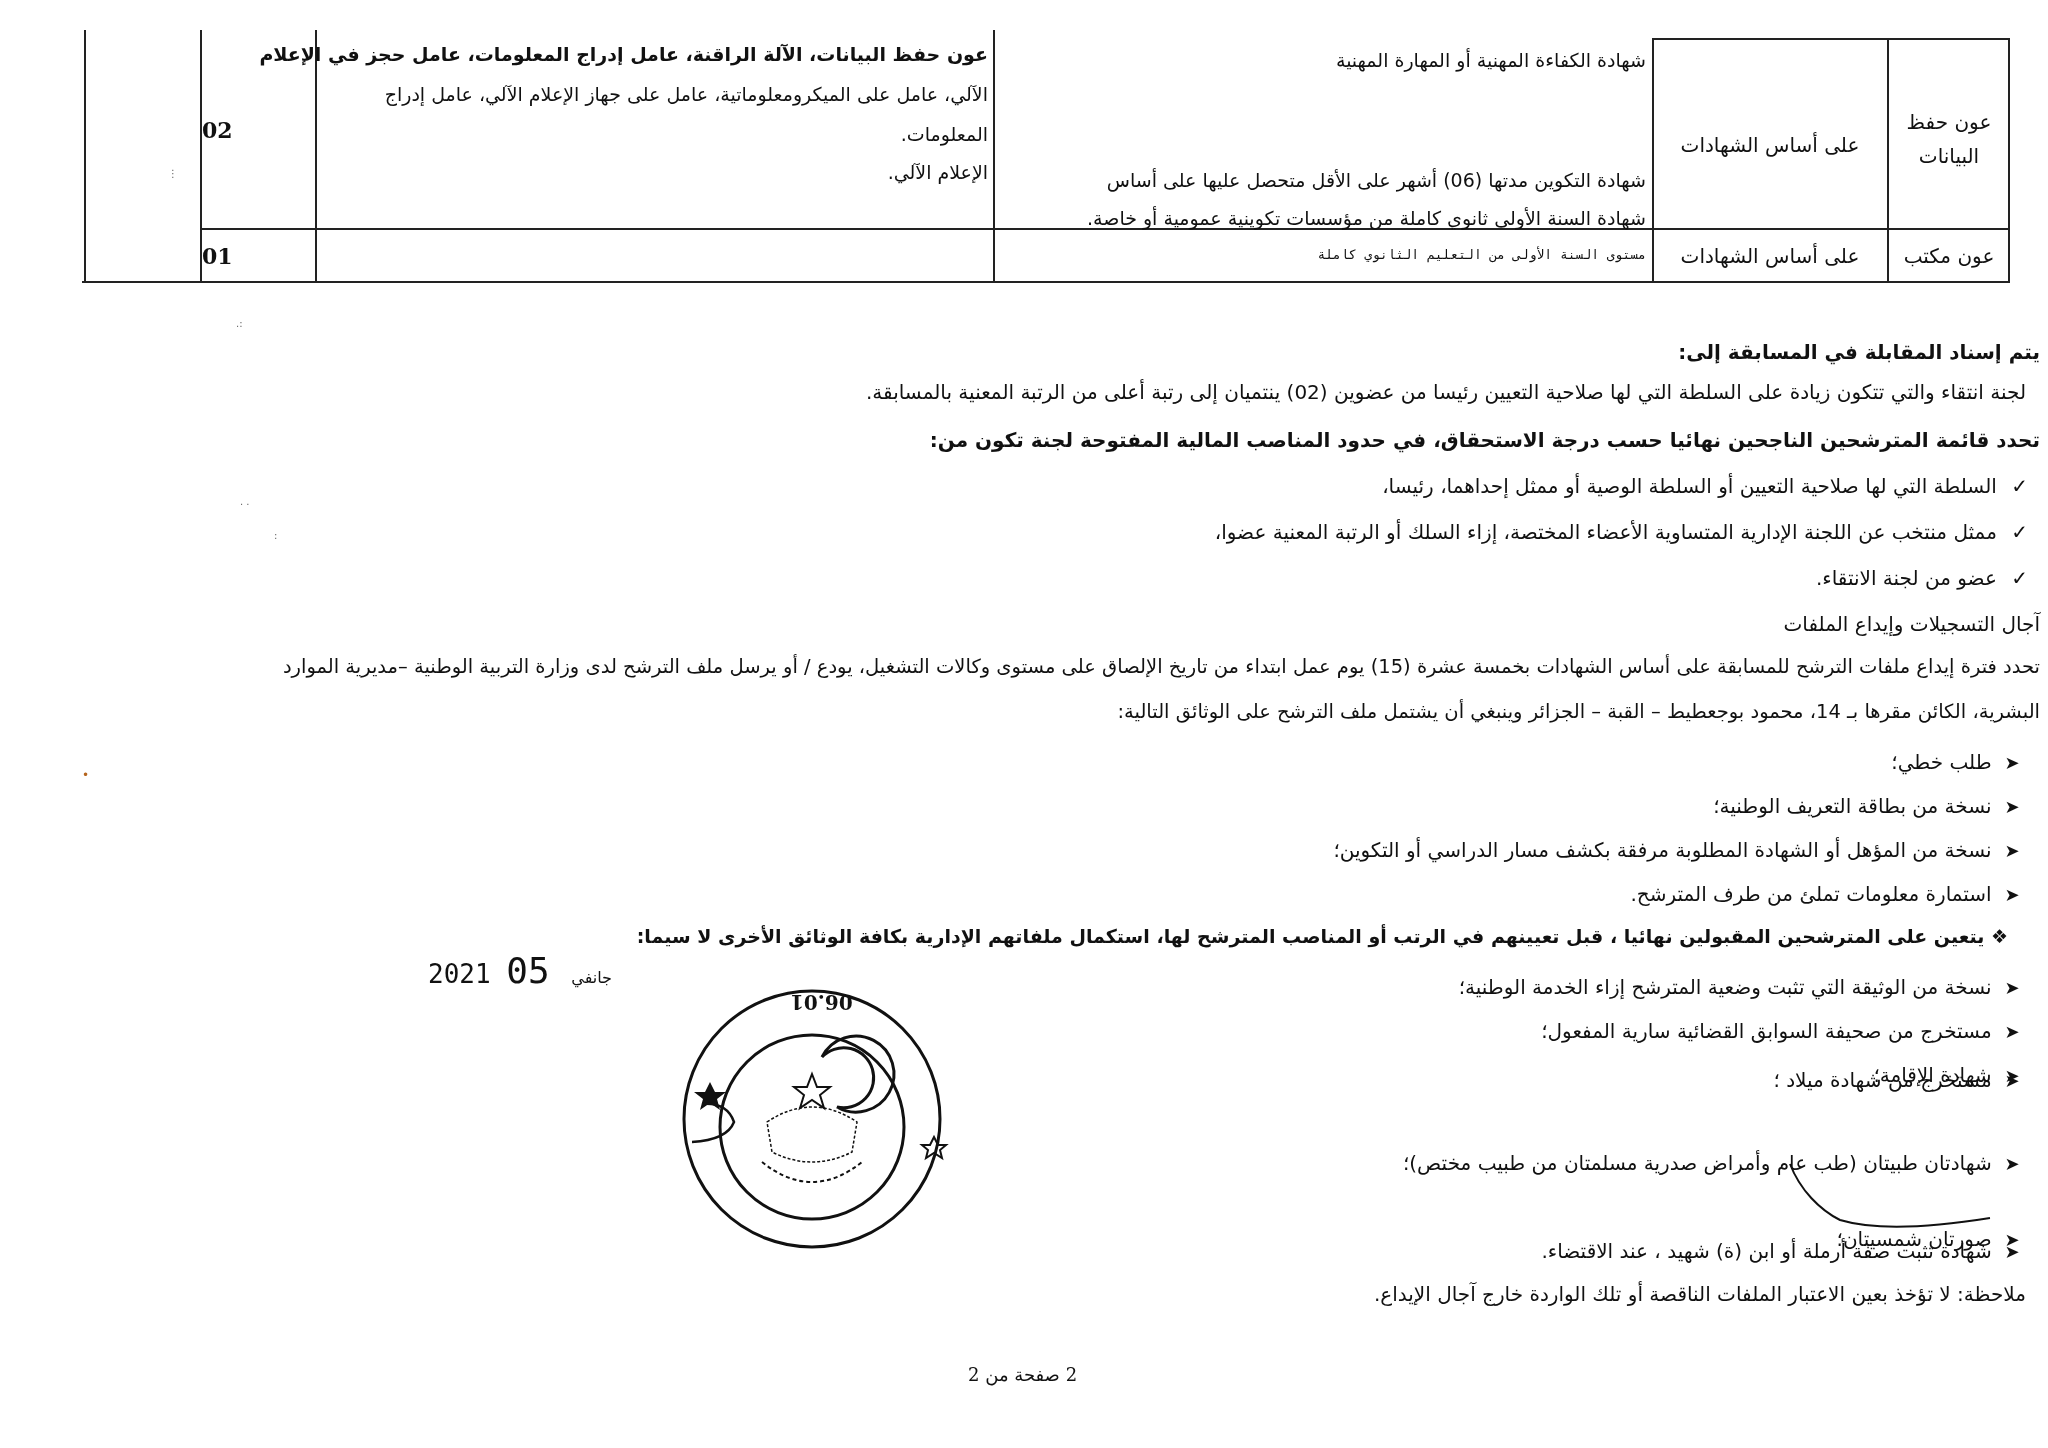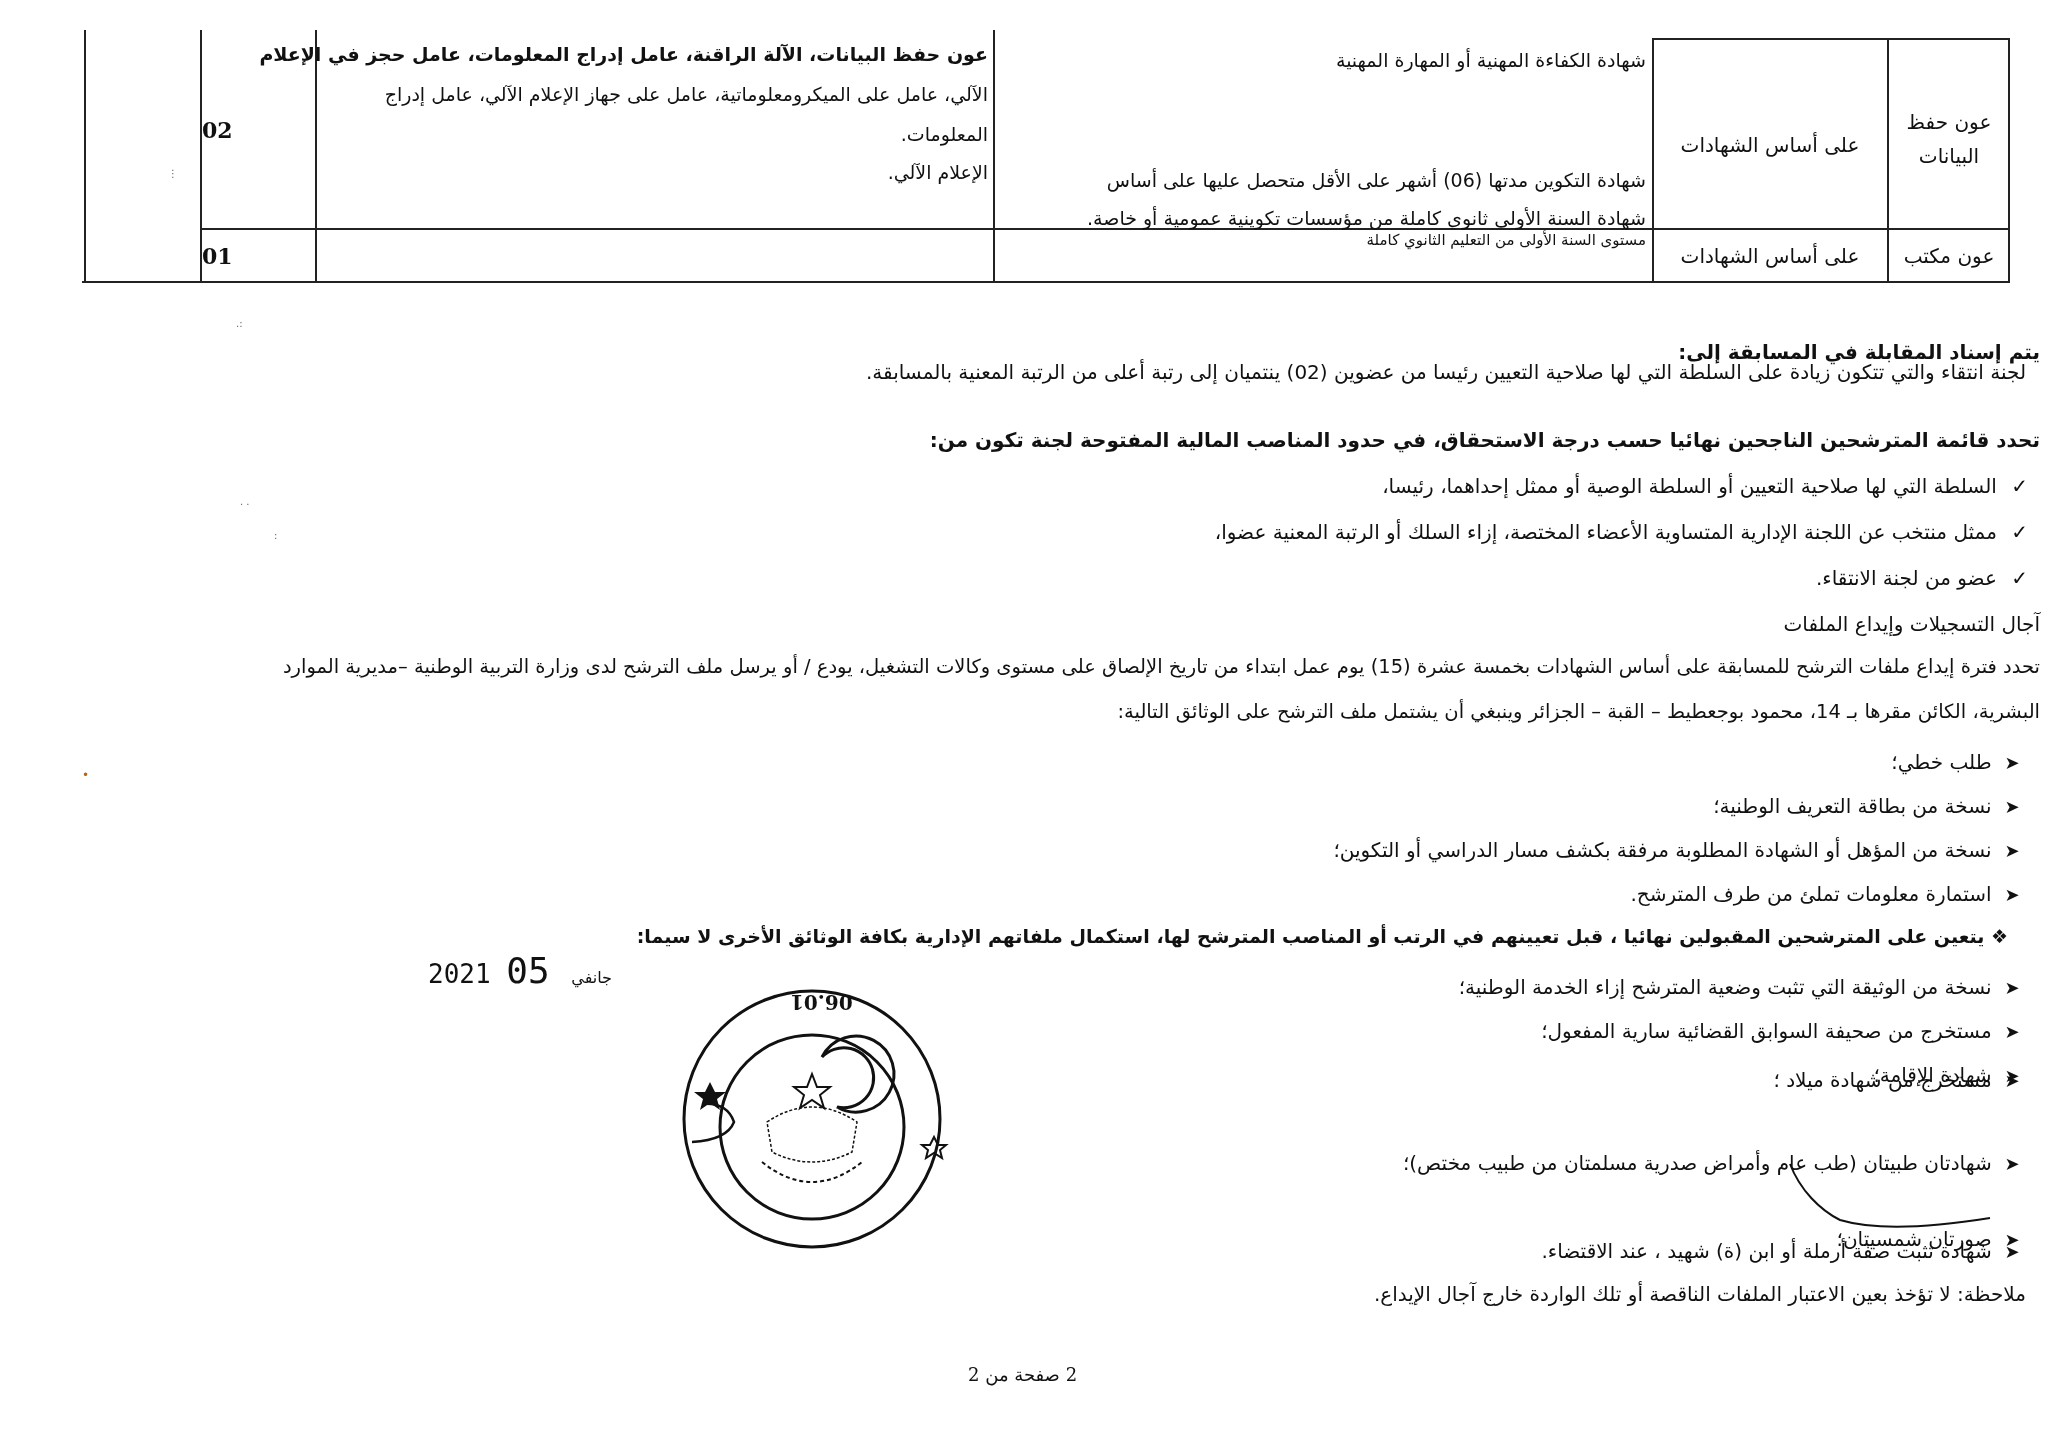--- a/index.html
+++ b/index.html
@@ -64,32 +64,32 @@
     <div class="cell" style="left:86px; top:110px; width:114px;"></div>
   </div>
 
   <div>
     <div class="cell center" style="left:1892px; top:236px; width:114px; font-size:20px;">
       <span>عون مكتب</span>
     </div>
     <div class="cell center" style="left:1656px; top:236px; width:228px; font-size:20px;">
       <span>على أساس الشهادات</span>
     </div>
-    <div class="cell" style="left:998px; top:220px; width:648px; font-size:15px;">
+    <div class="cell" style="left:998px; top:236px; width:648px; font-size:13px;font-family:Liberation Mono, monospace;">
       <div style="white-space:nowrap;">مستوى السنة الأولى من التعليم الثانوي كاملة</div>
     </div>
     <div class="cell" style="left:320px; top:236px; width:668px;"></div>
     <div class="cell num" style="left:202px; top:236px; width:113px;">01</div>
     <div class="cell" style="left:86px; top:236px; width:114px;"></div>
   </div>
 </div>
 
 <div>
   <div class="txt bold" style="right:8px; top:340px;">يتم إسناد المقابلة في المسابقة إلى:</div>
-  <div class="txt" style="right:22px; top:360px;text-align:right;">لجنة انتقاء والتي تتكون زيادة على السلطة التي لها صلاحية التعيين رئيسا من عضوين (02) ينتميان إلى رتبة أعلى من الرتبة المعنية بالمسابقة.</div>
+  <div class="txt" style="right:22px; top:380px;text-align:right;">لجنة انتقاء والتي تتكون زيادة على السلطة التي لها صلاحية التعيين رئيسا من عضوين (02) ينتميان إلى رتبة أعلى من الرتبة المعنية بالمسابقة.</div>
   <div class="txt bold" style="right:8px; top:428px;">تحدد قائمة المترشحين الناجحين نهائيا حسب درجة الاستحقاق، في حدود المناصب المالية المفتوحة لجنة تكون من:</div>
 
   <div class="txt check" style="right:20px; top:474px;">
     <span>السلطة التي لها صلاحية التعيين أو السلطة الوصية أو ممثل إحداهما،  رئيسا،</span>
   </div>
   <div class="txt check" style="right:20px; top:520px;">
     <span>ممثل منتخب عن اللجنة الإدارية المتساوية الأعضاء المختصة، إزاء السلك أو الرتبة المعنية عضوا،</span>
   </div>
   <div class="txt check" style="right:20px; top:566px;">
     <span>عضو من لجنة الانتقاء.</span>

